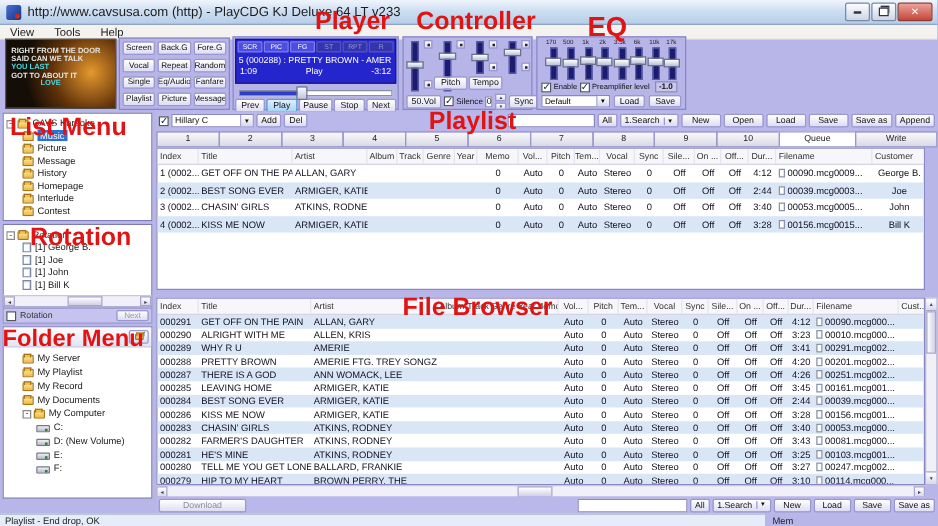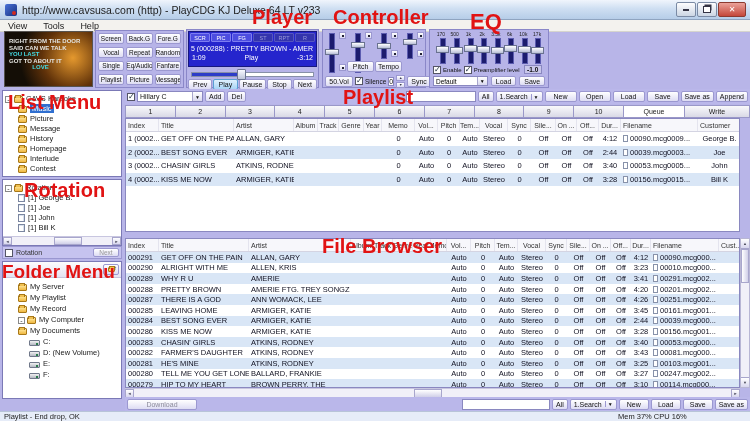--- a/index.html
+++ b/index.html
@@ -198,21 +198,21 @@
   .vthumb2{position:absolute;top:0;left:0;right:0;height:34px;
     background:linear-gradient(90deg,#fff,#d0cfe8);border:1px solid #a8a6cc;box-sizing:border-box}
   .fb-hscroll{left:125px;top:388px;width:615px;height:9px}
   .fb-hscroll .hthumb{left:280px}
   .rotation-panel .hthumb{left:42px}
   
   .bottom-bar{left:125px;top:397px;width:625px;height:14px;background:#bab7ea;display:flex;
     gap:2px;align-items:center;padding:0 2px;box-sizing:border-box}
   .download-btn{width:70px;color:#8a8a9a}
   .bottom-bar .search-input{width:88px}
-  .statusbar{left:0;top:411px;width:750px;height:10px;background:#e6ecf8;border-top:1px solid #b8c4d8;
+  .statusbar{left:0;top:411px;width:612px;height:10px;background:#e6ecf8;border-top:1px solid #b8c4d8;
     font-size:7.5px;color:#222;box-sizing:border-box}
   .status-left{position:absolute;left:4px;top:0}
   .status-mem{position:absolute;left:618px;top:0}
   
   .ann{position:absolute;color:#e11313;font-weight:bold;font-size:20px;line-height:1;z-index:50;white-space:nowrap}
   .ann-player{left:252px;top:7px}
   .ann-controller{left:333px;top:7px}
   .ann-eq{left:470px;top:11px;font-size:22px}
   .ann-list{left:8px;top:92px}
   .ann-playlist{left:343px;top:87px}
@@ -510,29 +510,29 @@
       <div class="titem ind">
 
       <span class="ic folder"></span>
       <span class="lbl">My Playlist</span>
     </div>
       <div class="titem ind">
 
       <span class="ic folder"></span>
       <span class="lbl">My Record</span>
     </div>
+      <div class="titem ind">
+
+      <span class="ic folder"></span>
+      <span class="lbl">My Documents</span>
+    </div>
       <div class="titem ind root">
       <span class="exp"></span>
       <span class="ic folder"></span>
       <span class="lbl">My Computer</span>
-    </div>
-      <div class="titem ind">
-
-      <span class="ic folder"></span>
-      <span class="lbl">My Documents</span>
     </div>
       <div class="titem ind2">
 
       <span class="ic drive"></span>
       <span class="lbl">C:</span>
     </div>
       <div class="titem ind2">
 
       <span class="ic drive"></span>
       <span class="lbl">D: (New Volume)</span>

